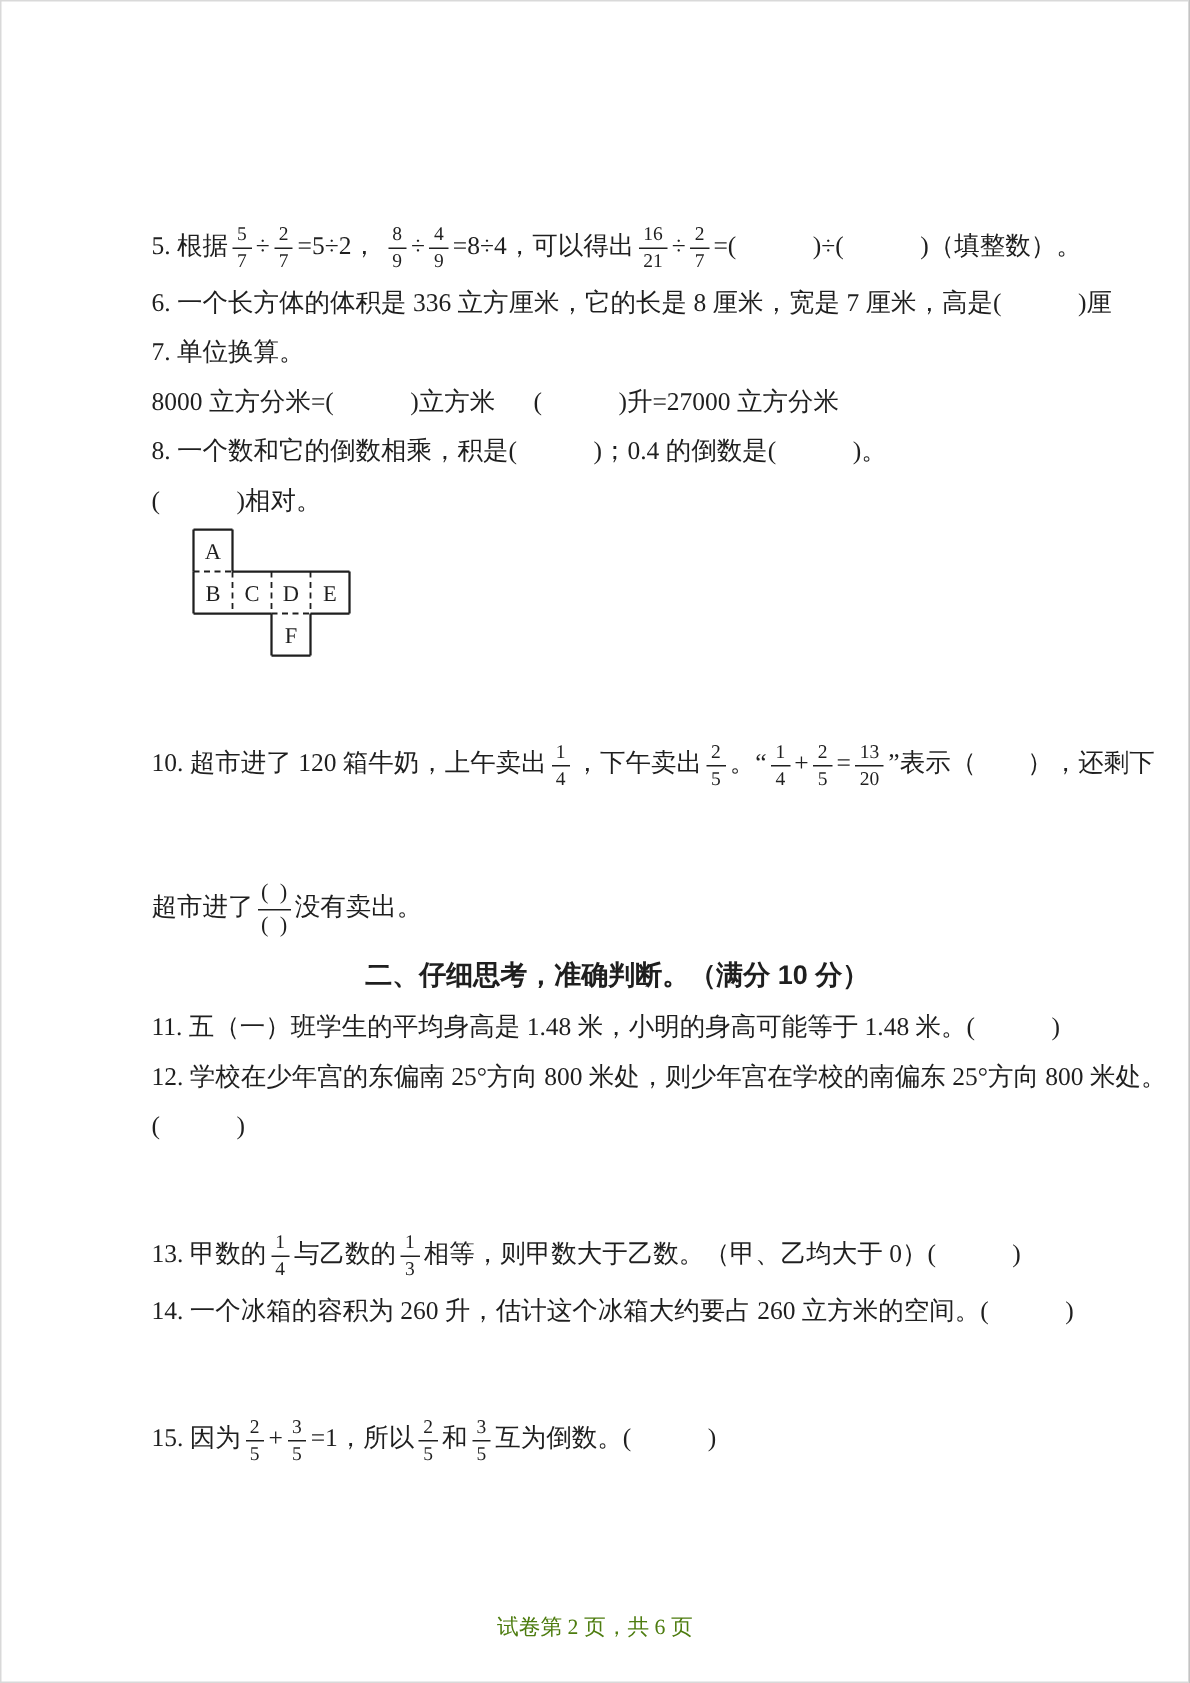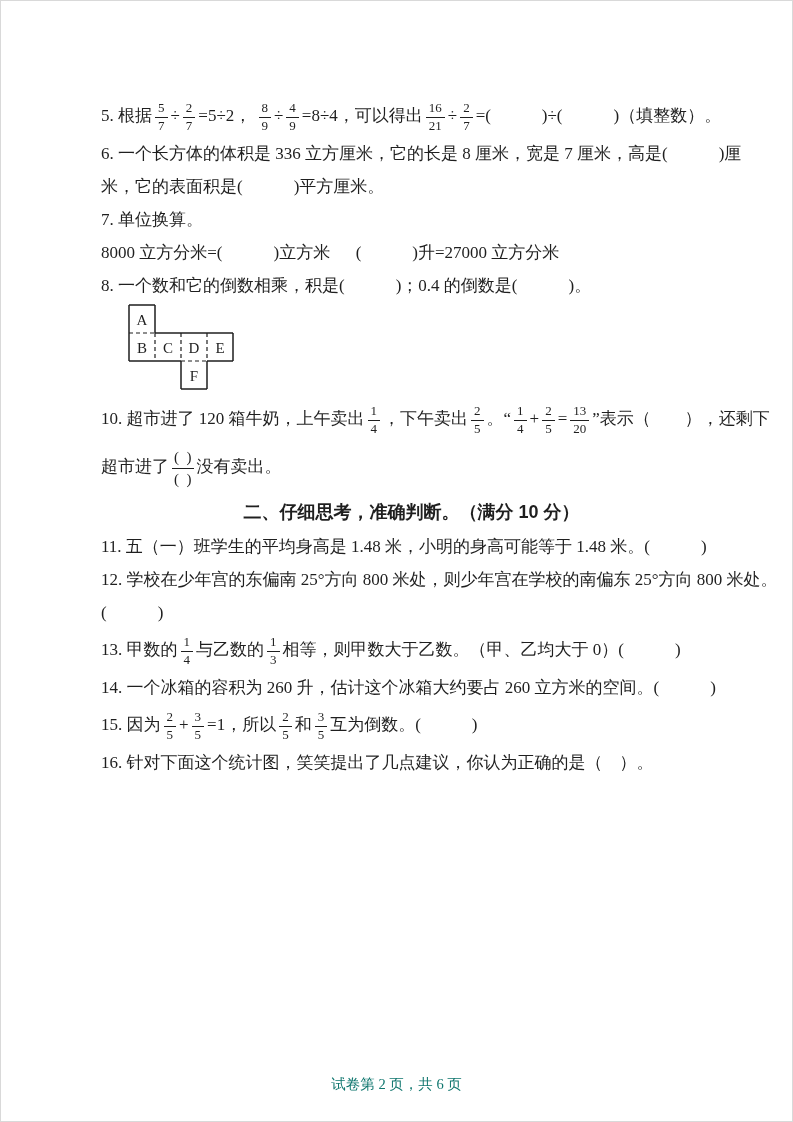--- a/index.html
+++ b/index.html
@@ -3,48 +3,48 @@
 <meta charset="utf-8">
 <style>
   html,body{margin:0;padding:0;background:#888;}
   .page{
     width:793px;height:1122px;background:#ffffff;position:relative;
     margin:0 auto;overflow:hidden;box-sizing:border-box;border:1px solid #d9d9d9;
     font-family:"Liberation Serif","DejaVu Serif",serif;color:#1f1f1f;
   }
   .content{padding:94px 70px 0 100px;}
   .line{margin:0;white-space:pre;font-size:17px;line-height:33px;}
-  .frac-line{line-height:42px;}
+  .frac-line{line-height:42px;margin-top:48px;}
   .big-frac-line{line-height:54px;}
   .heading{margin:0;white-space:pre;font-size:18px;line-height:36px;font-weight:700;
     font-family:"Liberation Sans","DejaVu Sans",sans-serif;text-align:center;}
   .frac{display:inline-flex;flex-direction:column;align-items:center;
     vertical-align:middle;margin:0 3px;}
   .frac .fn{display:block;font-size:13px;line-height:1.3;padding:0 3px;
     border-bottom:1px solid #1f1f1f;text-align:center;}
   .frac .fd{display:block;font-size:13px;line-height:1.3;padding:0 3px;text-align:center;}
   .bigfrac .fn,.bigfrac .fd{font-size:15px;line-height:1.4;padding:0 2px;}
   .net-wrap{margin:2px 0 6px 27px;height:88px;}
   .net text{font-family:"Liberation Serif","DejaVu Serif",serif;}
   .footer{position:absolute;top:1074px;left:0;width:100%;text-align:center;
-    font-size:14.5px;color:#0f766e;white-space:pre;}
+    font-size:14.5px;color:#4d7c0f;white-space:pre;}
 </style>
 </head>
 <body>
 
 <div class="page">
   <div class="content">
 
     <p class="line frac-line"><span>5. 根据</span><span class="frac"><span class="fn">5</span><span class="fd">7</span></span><span>÷</span><span class="frac"><span class="fn">2</span><span class="fd">7</span></span><span>=5÷2， </span><span class="frac"><span class="fn">8</span><span class="fd">9</span></span><span>÷</span><span class="frac"><span class="fn">4</span><span class="fd">9</span></span><span>=8÷4，可以得出</span><span class="frac"><span class="fn">16</span><span class="fd">21</span></span><span>÷</span><span class="frac"><span class="fn">2</span><span class="fd">7</span></span><span>=(            )÷(            )（填整数）。</span></p>
 
     <p class="line">6. 一个长方体的体积是 336 立方厘米，它的长是 8 厘米，宽是 7 厘米，高是(            )厘</p>
-    <p class="line">米，它的表面积是(            )平方厘米。</p>
     <p class="line">7. 单位换算。</p>
     <p class="line">8000 立方分米=(            )立方米      (            )升=27000 立方分米</p>
     <p class="line">8. 一个数和它的倒数相乘，积是(            )；0.4 的倒数是(            )。</p>
+    <p class="line">(            )相对。</p>
 
     <div class="net-wrap">
       <svg class="net" width="106" height="86" viewBox="0 0 106 86">
         <g stroke="#1f1f1f" stroke-width="1.5" fill="none">
           <path d="M1 1 H27 M1 1 V29 M27 1 V29"></path>
           <path d="M27 29 H105"></path>
           <path d="M1 29 V57 M105 29 V57"></path>
           <path d="M1 57 H53 M79 57 H105"></path>
           <path d="M53 57 V85 M79 57 V85 M53 85 H79"></path>
         </g>
@@ -74,18 +74,17 @@
     <p class="line">11. 五（一）班学生的平均身高是 1.48 米，小明的身高可能等于 1.48 米。(            )</p>
     <p class="line">12. 学校在少年宫的东偏南 25°方向 800 米处，则少年宫在学校的南偏东 25°方向 800 米处。</p>
     <p class="line">(            )</p>
 
     <p class="line frac-line"><span>13. 甲数的</span><span class="frac"><span class="fn">1</span><span class="fd">4</span></span><span>与乙数的</span><span class="frac"><span class="fn">1</span><span class="fd">3</span></span><span>相等，则甲数大于乙数。（甲、乙均大于 0）(            )</span></p>
 
     <p class="line">14. 一个冰箱的容积为 260 升，估计这个冰箱大约要占 260 立方米的空间。(            )</p>
 
     <p class="line frac-line"><span>15. 因为</span><span class="frac"><span class="fn">2</span><span class="fd">5</span></span><span>+</span><span class="frac"><span class="fn">3</span><span class="fd">5</span></span><span>=1，所以</span><span class="frac"><span class="fn">2</span><span class="fd">5</span></span><span>和</span><span class="frac"><span class="fn">3</span><span class="fd">5</span></span><span>互为倒数。(            )</span></p>
 
-    <p class="line">16. 针对下面这个统计图，笑笑提出了几点建议，你认为正确的是（    ）。</p>
 
   </div>
 
   <div class="footer">试卷第 2 页，共 6 页</div>
 </div>
 
 </body></html>

